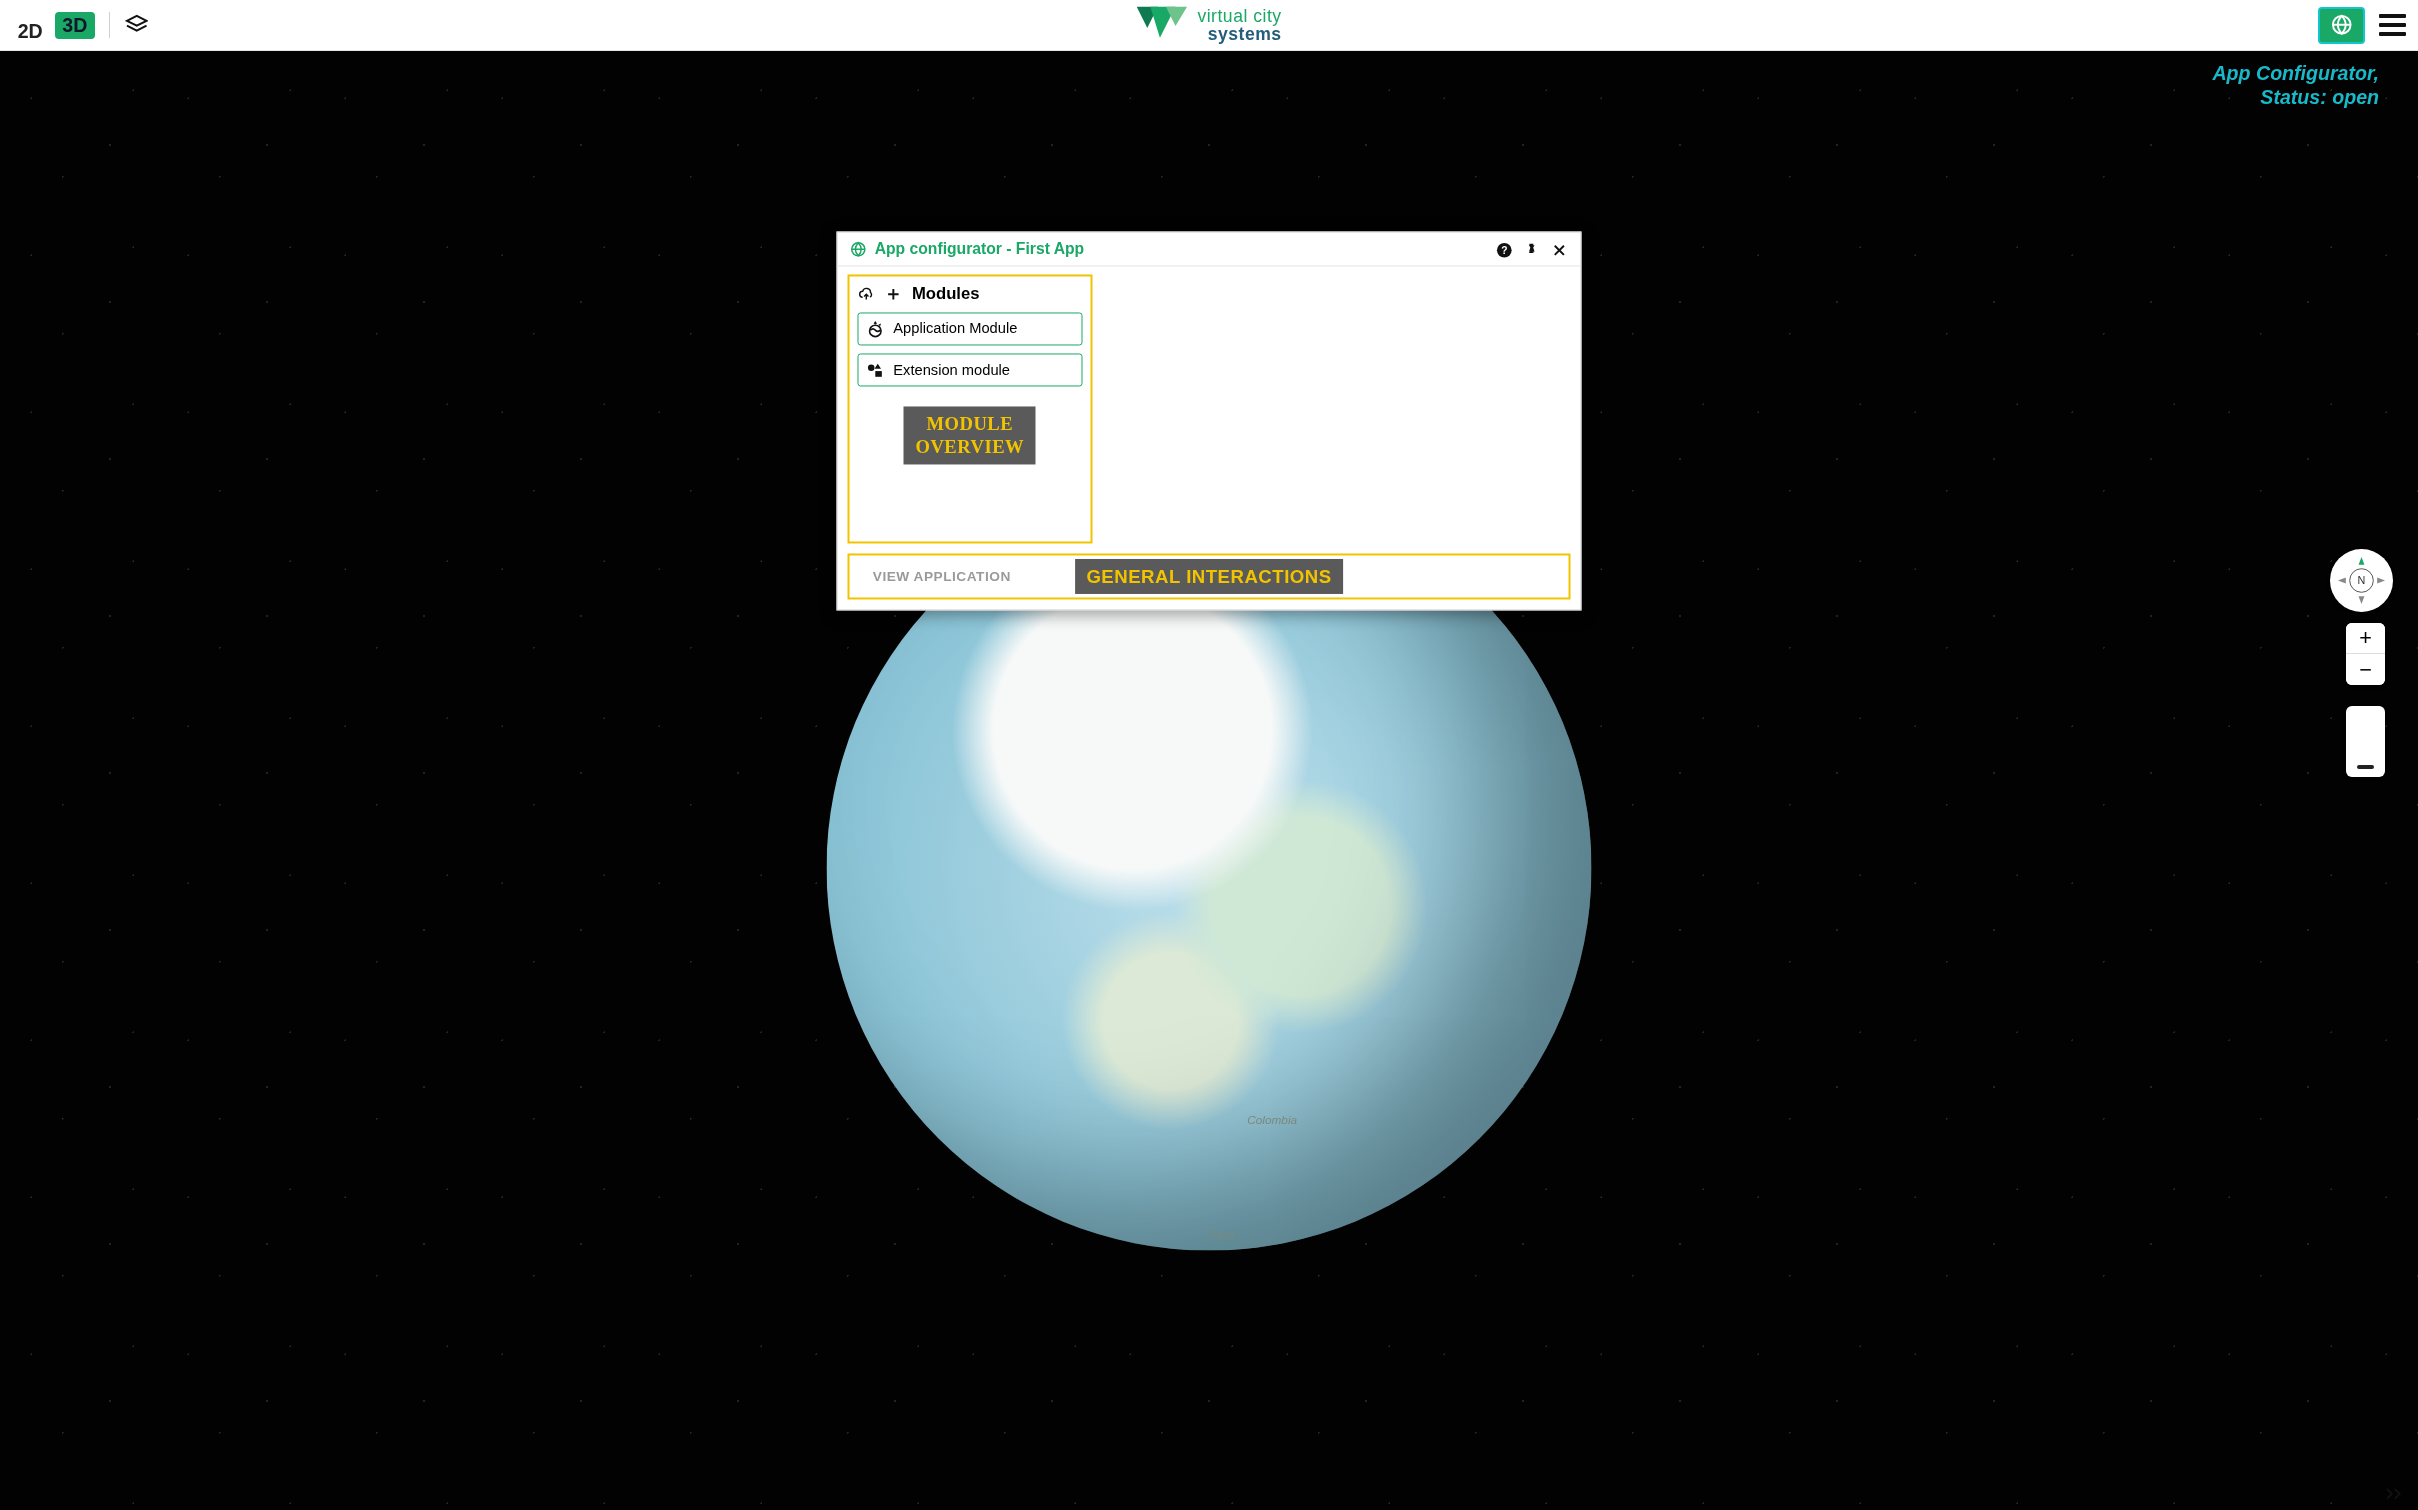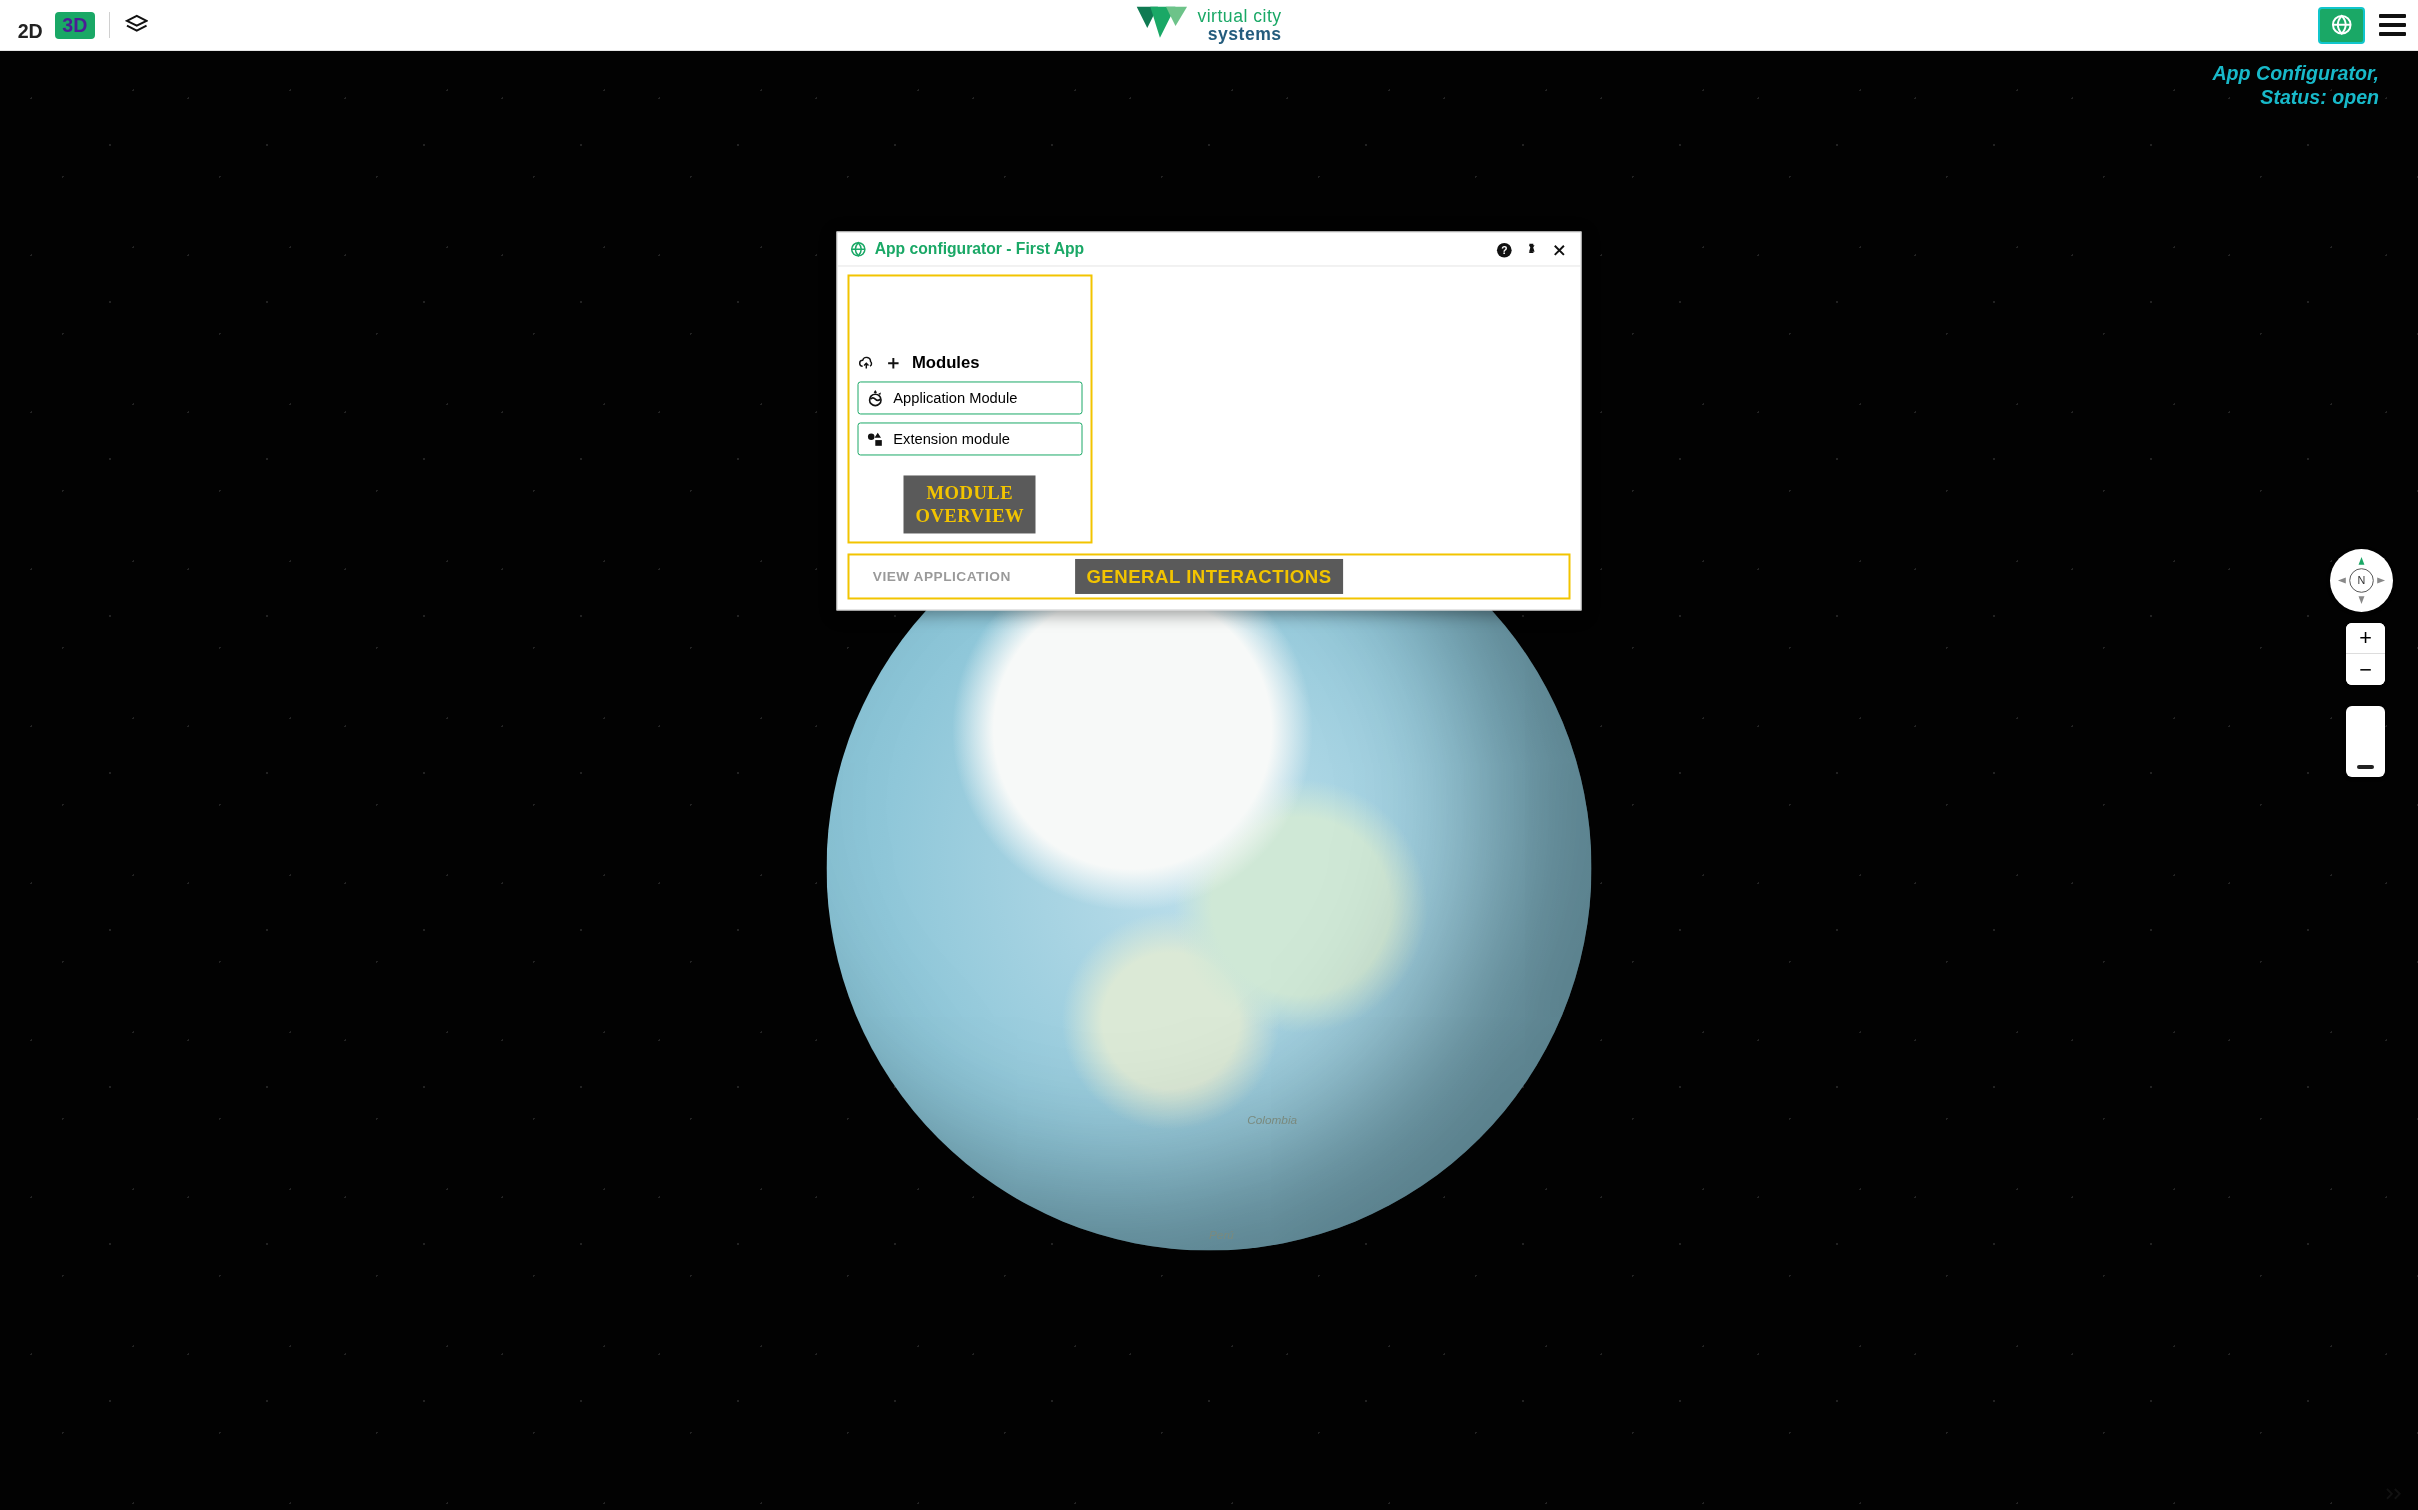--- a/index.html
+++ b/index.html
@@ -7,21 +7,21 @@
   body { background: #000; position: relative; }
 
   
   .topbar {
     position: absolute; top:0; left:0; right:0; height:51px;
     background:#fff; display:flex; align-items:center; padding:0 11.8px;
     z-index:100; border-bottom:1px solid #e5e5e5;
   }
   .view-toggle { display:flex; align-items:center; gap:5.9px; font-weight:800; font-size:19.6px; color:#222; }
   .view-toggle .btn2d { padding:2px 5.9px; cursor:pointer;margin-top:12px; }
-  .view-toggle .btn3d { background:#1aa866; color:#4c1d95; border-radius:3.9px; padding:2px 7.8px; cursor:pointer; }
+  .view-toggle .btn3d { background:#1aa866; color:#0f172a; border-radius:3.9px; padding:2px 7.8px; cursor:pointer; }
   .vsep { width:1px; height:25.5px; background:#d0d0d0; margin:0 13.7px; }
   .layers-btn { width:25.5px; height:25.5px; cursor:pointer; display:flex; align-items:center; justify-content:center; }
 
   .logo {
     position:absolute; left:50%; top:50%; transform:translate(-50%,-50%);
     display:flex; align-items:center; gap:10px;text-align:right;
   }
   .logo-text { line-height:1; }
   .logo-text .l1 { color:#1aa866; font-size:17.6px; font-weight:400; letter-spacing:0.5px; }
   .logo-text .l2 { color:#245c7d; font-size:17.6px; font-weight:700; letter-spacing:0.5px; }
@@ -74,21 +74,21 @@
   .panel-head {
     display:flex; gap:7.8px; padding:7.8px 11.8px 5.9px;
     border-bottom:1px solid #e4e4e4;
   }
   .panel-head .title { color:#1aa866; font-weight:700; font-size:15.7px; }
   .panel-head .spacer { flex:1; }
   .panel-head .icon-btn { width:19.6px; height:19.6px; cursor:pointer; display:flex; align-items:center; justify-content:center; color:#111; }
 
   .panel-body { display:flex; gap:13.7px; padding:7.8px 9.8px 9.8px; }
   .col {
-    border:2.9px solid #f2c400; padding:7.8px; display:flex; flex-direction:column; gap:7.8px;justify-content:flex-end;
+    border:2.9px solid #f2c400; padding:7.8px; display:flex; flex-direction:column; gap:7.8px;
   }
   .col-left { width:245px; min-height:269px; }
   .col-right { flex:1; min-height:269px; background:#f6f6f6; }
   .mods-head { display:flex; align-items:center; gap:9.8px; font-weight:700; font-size:16.7px; }
   .mods-head .ic { width:17.6px; height:17.6px; cursor:pointer; display:flex; align-items:center; justify-content:center; }
   .mod-item {
     border:1px solid #1aa866; border-radius:3px; padding:5.9px 7.8px;
     display:flex; align-items:center; gap:7.8px; font-size:14.7px; cursor:pointer;
   }
   .overlay-label {

